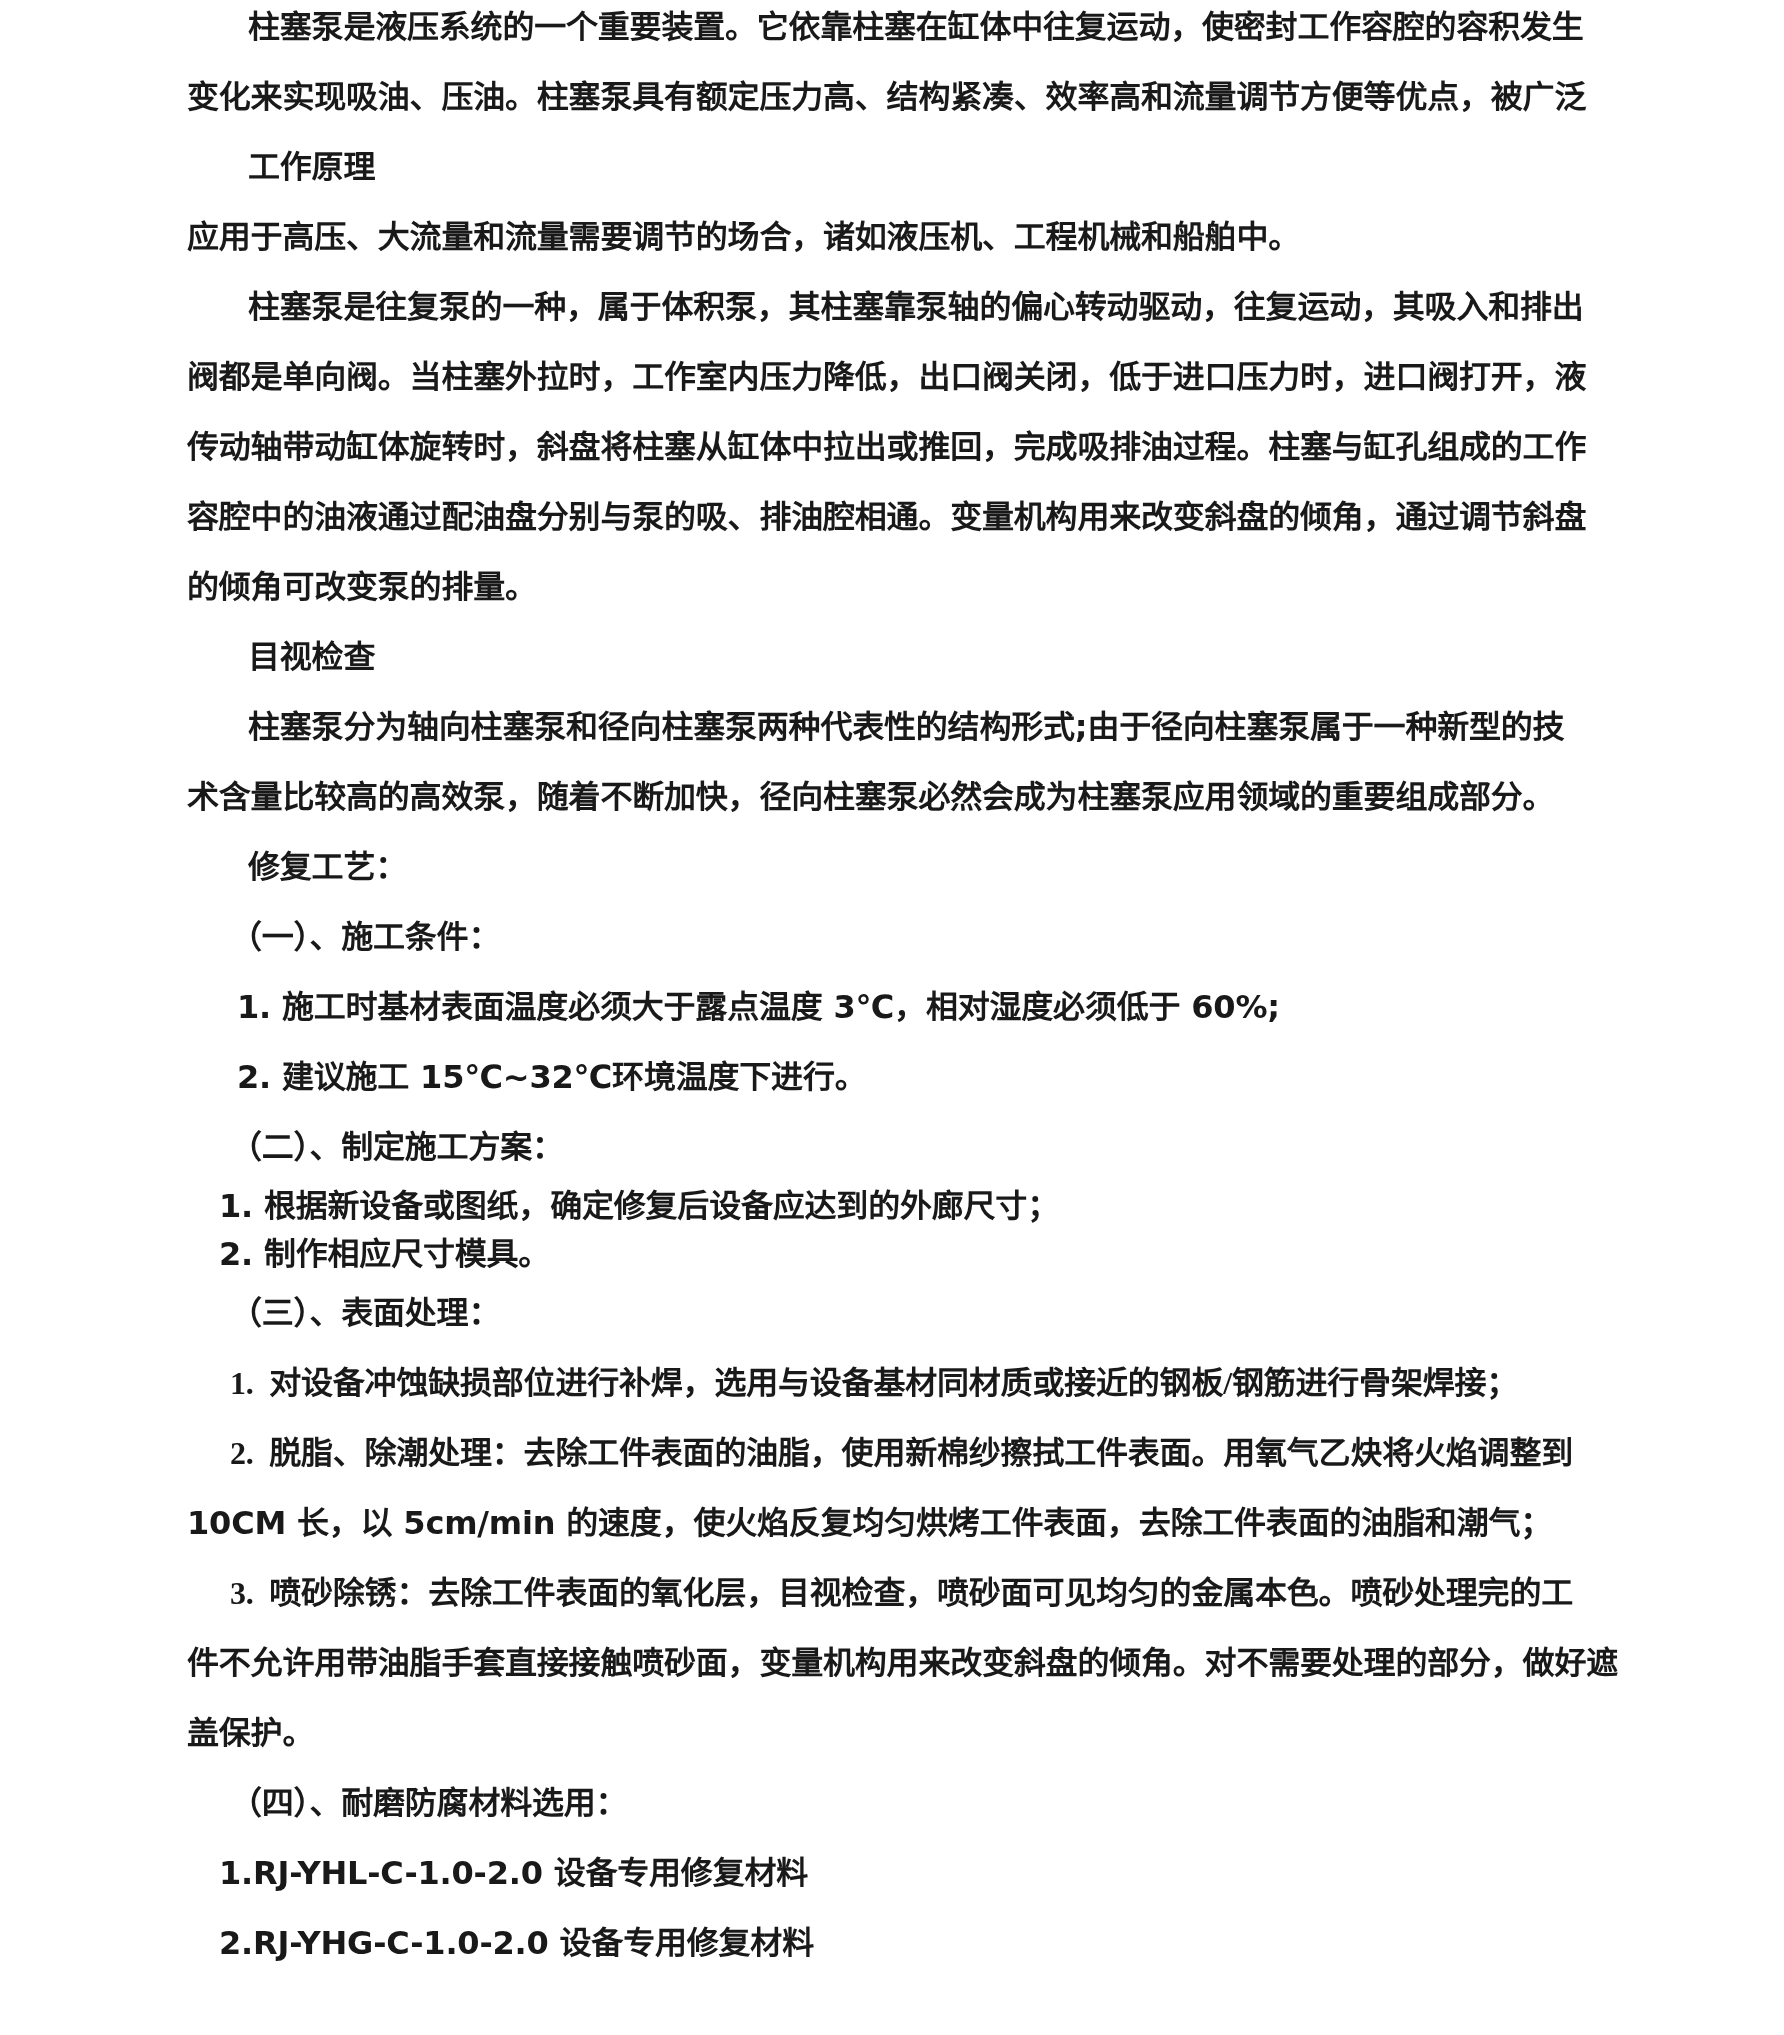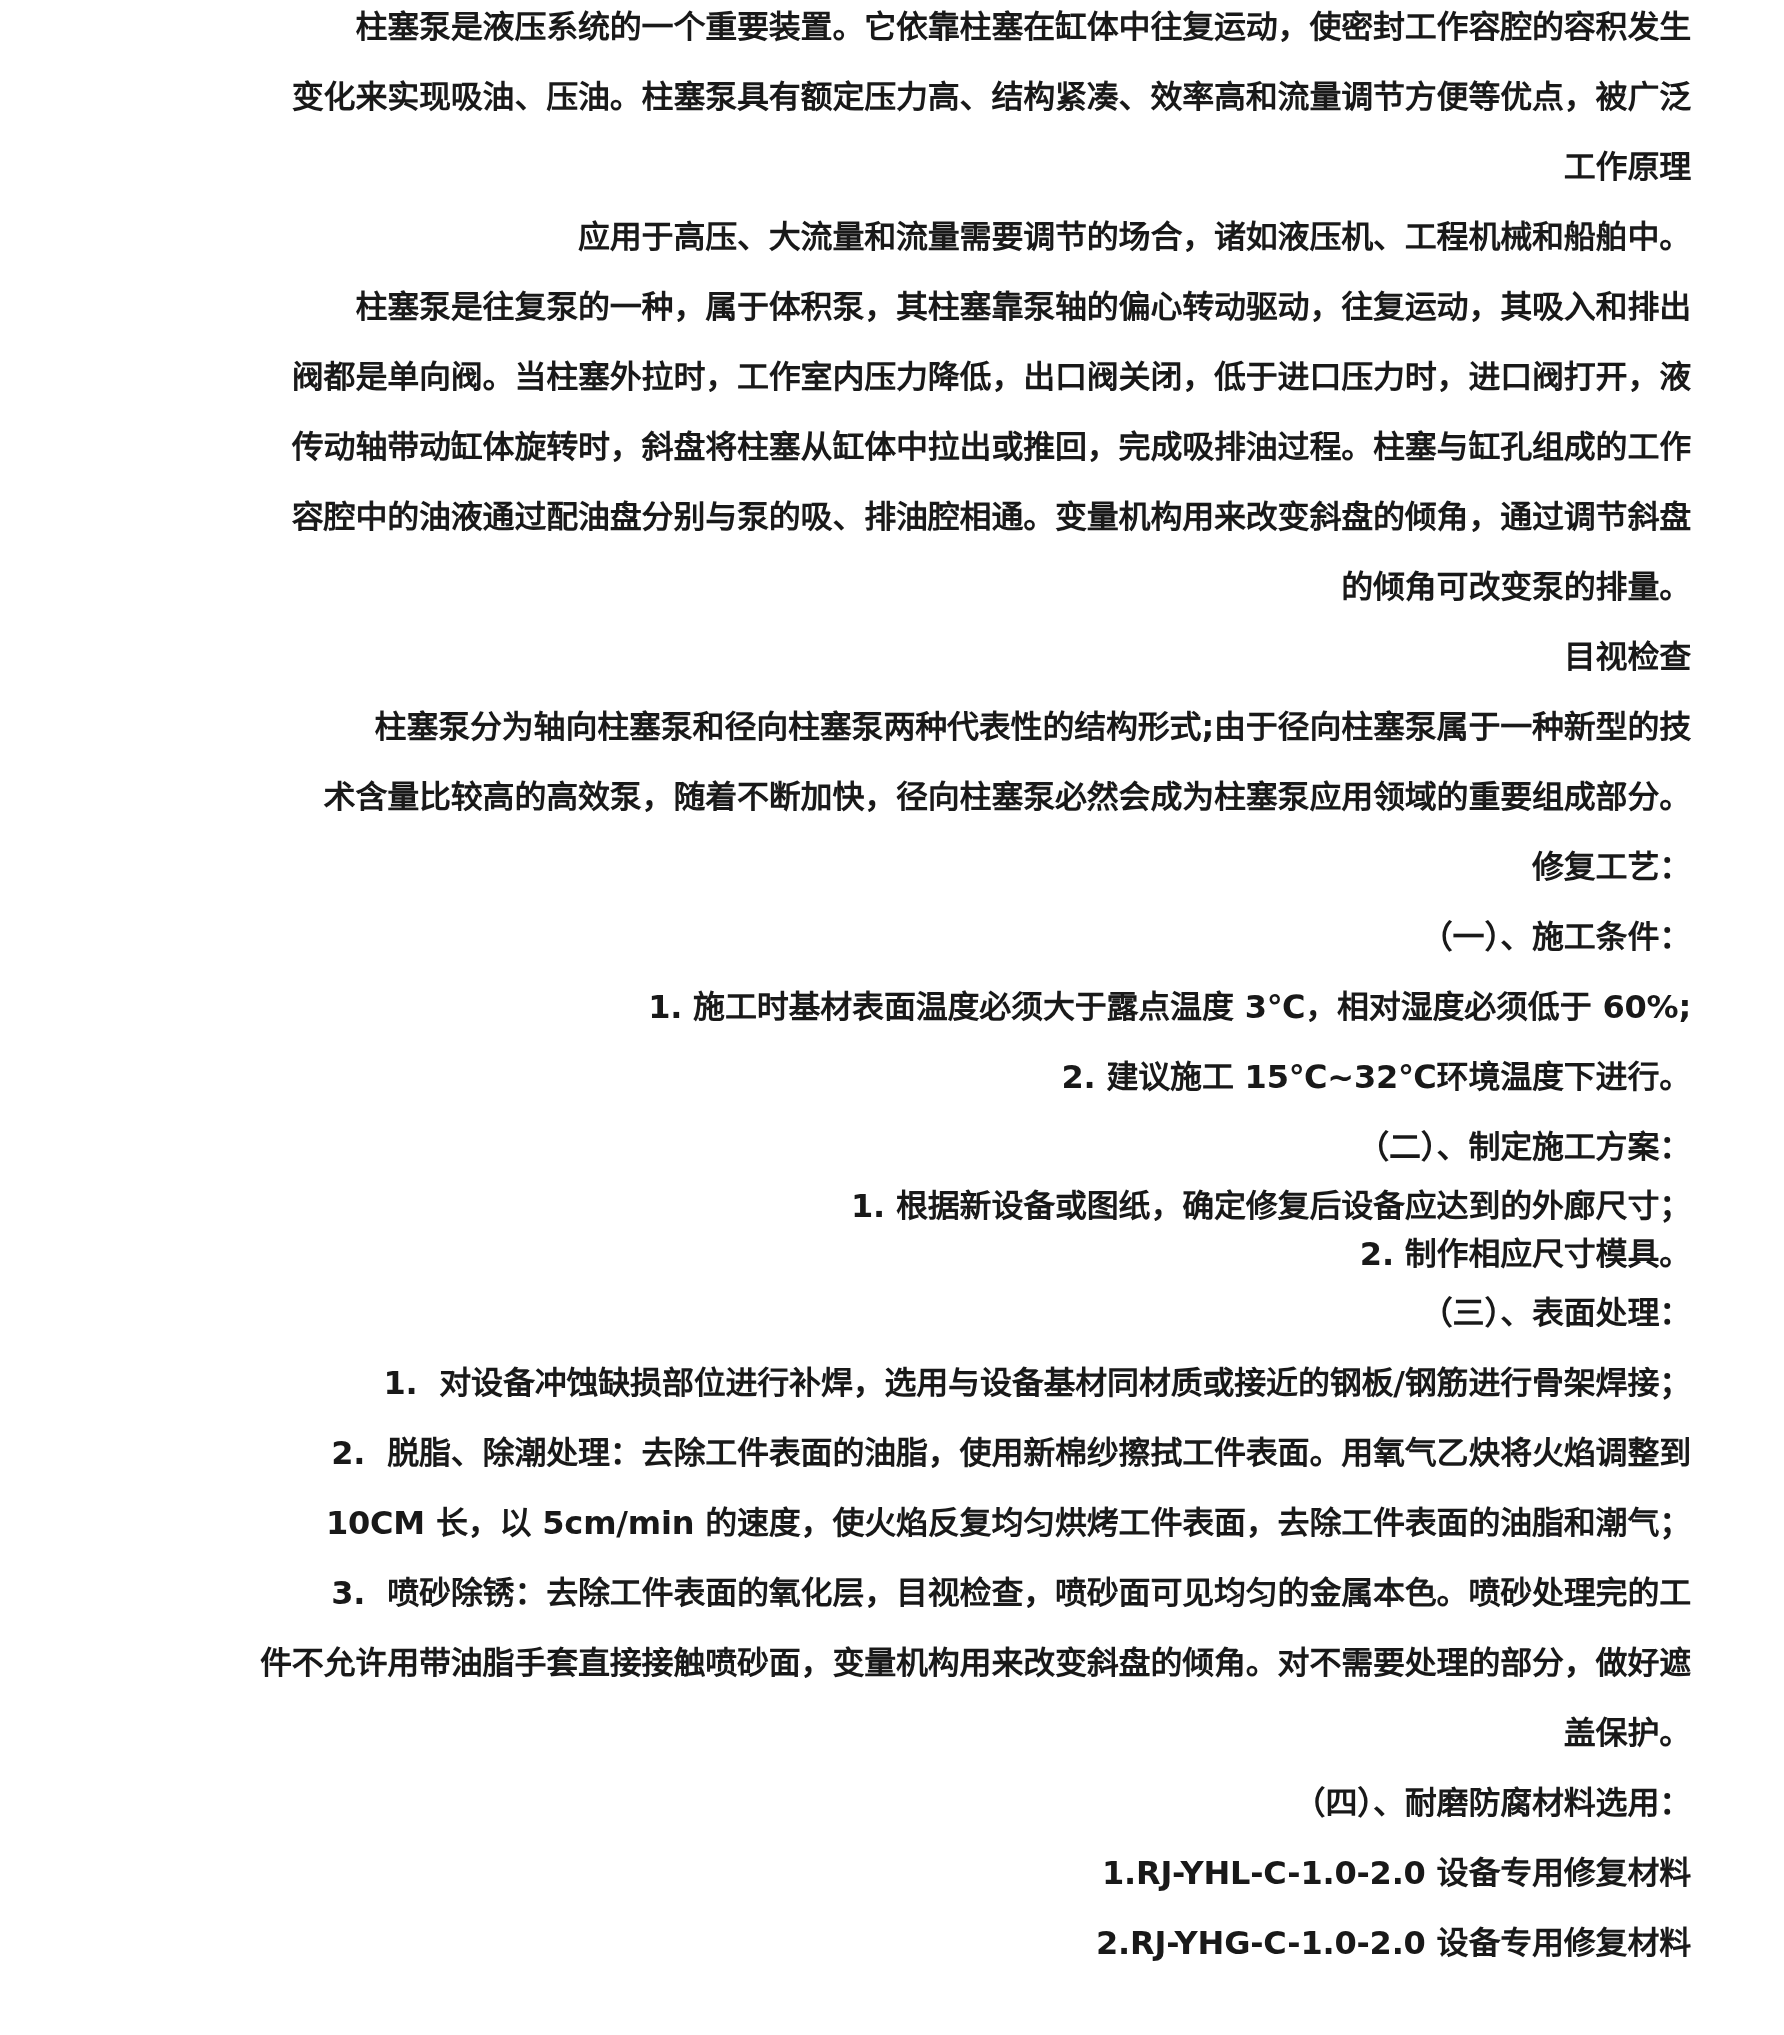--- a/index.html
+++ b/index.html
@@ -26,28 +26,28 @@
     font-family: "DejaVu Sans", "Liberation Sans", sans-serif;
     font-weight: bold;
     font-size: 32px;
     line-height: 70px;
     height: 70px;
     white-space: nowrap;
     letter-spacing: -0.2px;
   }
   .tight { line-height: 48px; height: 48px; }
   .i1 { padding-left: 32px; }
-  .i2 { padding-left: 43px; }
+  .i2 { padding-left: 43px; font-family: Liberation Serif, serif; }
   .i3 { padding-left: 50px; }
   .i4 { padding-left: 61px; }
 </style>
 </head>
 <body>
 
-<div class="page" style="background: rgb(255, 255, 255); text-align: right;">
+<div class="page" style="background: rgb(255, 255, 255);">
   <div class="doc" style="color: rgb(25, 25, 25);">
       <div class="line i4">柱塞泵是液压系统的一个重要装置。它依靠柱塞在缸体中往复运动，使密封工作容腔的容积发生</div>
       <div class="line">变化来实现吸油、压油。柱塞泵具有额定压力高、结构紧凑、效率高和流量调节方便等优点，被广泛</div>
       <div class="line i4">工作原理</div>
       <div class="line">应用于高压、大流量和流量需要调节的场合，诸如液压机、工程机械和船舶中。</div>
       <div class="line i4">柱塞泵是往复泵的一种，属于体积泵，其柱塞靠泵轴的偏心转动驱动，往复运动，其吸入和排出</div>
       <div class="line">阀都是单向阀。当柱塞外拉时，工作室内压力降低，出口阀关闭，低于进口压力时，进口阀打开，液</div>
       <div class="line">传动轴带动缸体旋转时，斜盘将柱塞从缸体中拉出或推回，完成吸排油过程。柱塞与缸孔组成的工作</div>
       <div class="line">容腔中的油液通过配油盘分别与泵的吸、排油腔相通。变量机构用来改变斜盘的倾角，通过调节斜盘</div>
       <div class="line">的倾角可改变泵的排量。</div>

